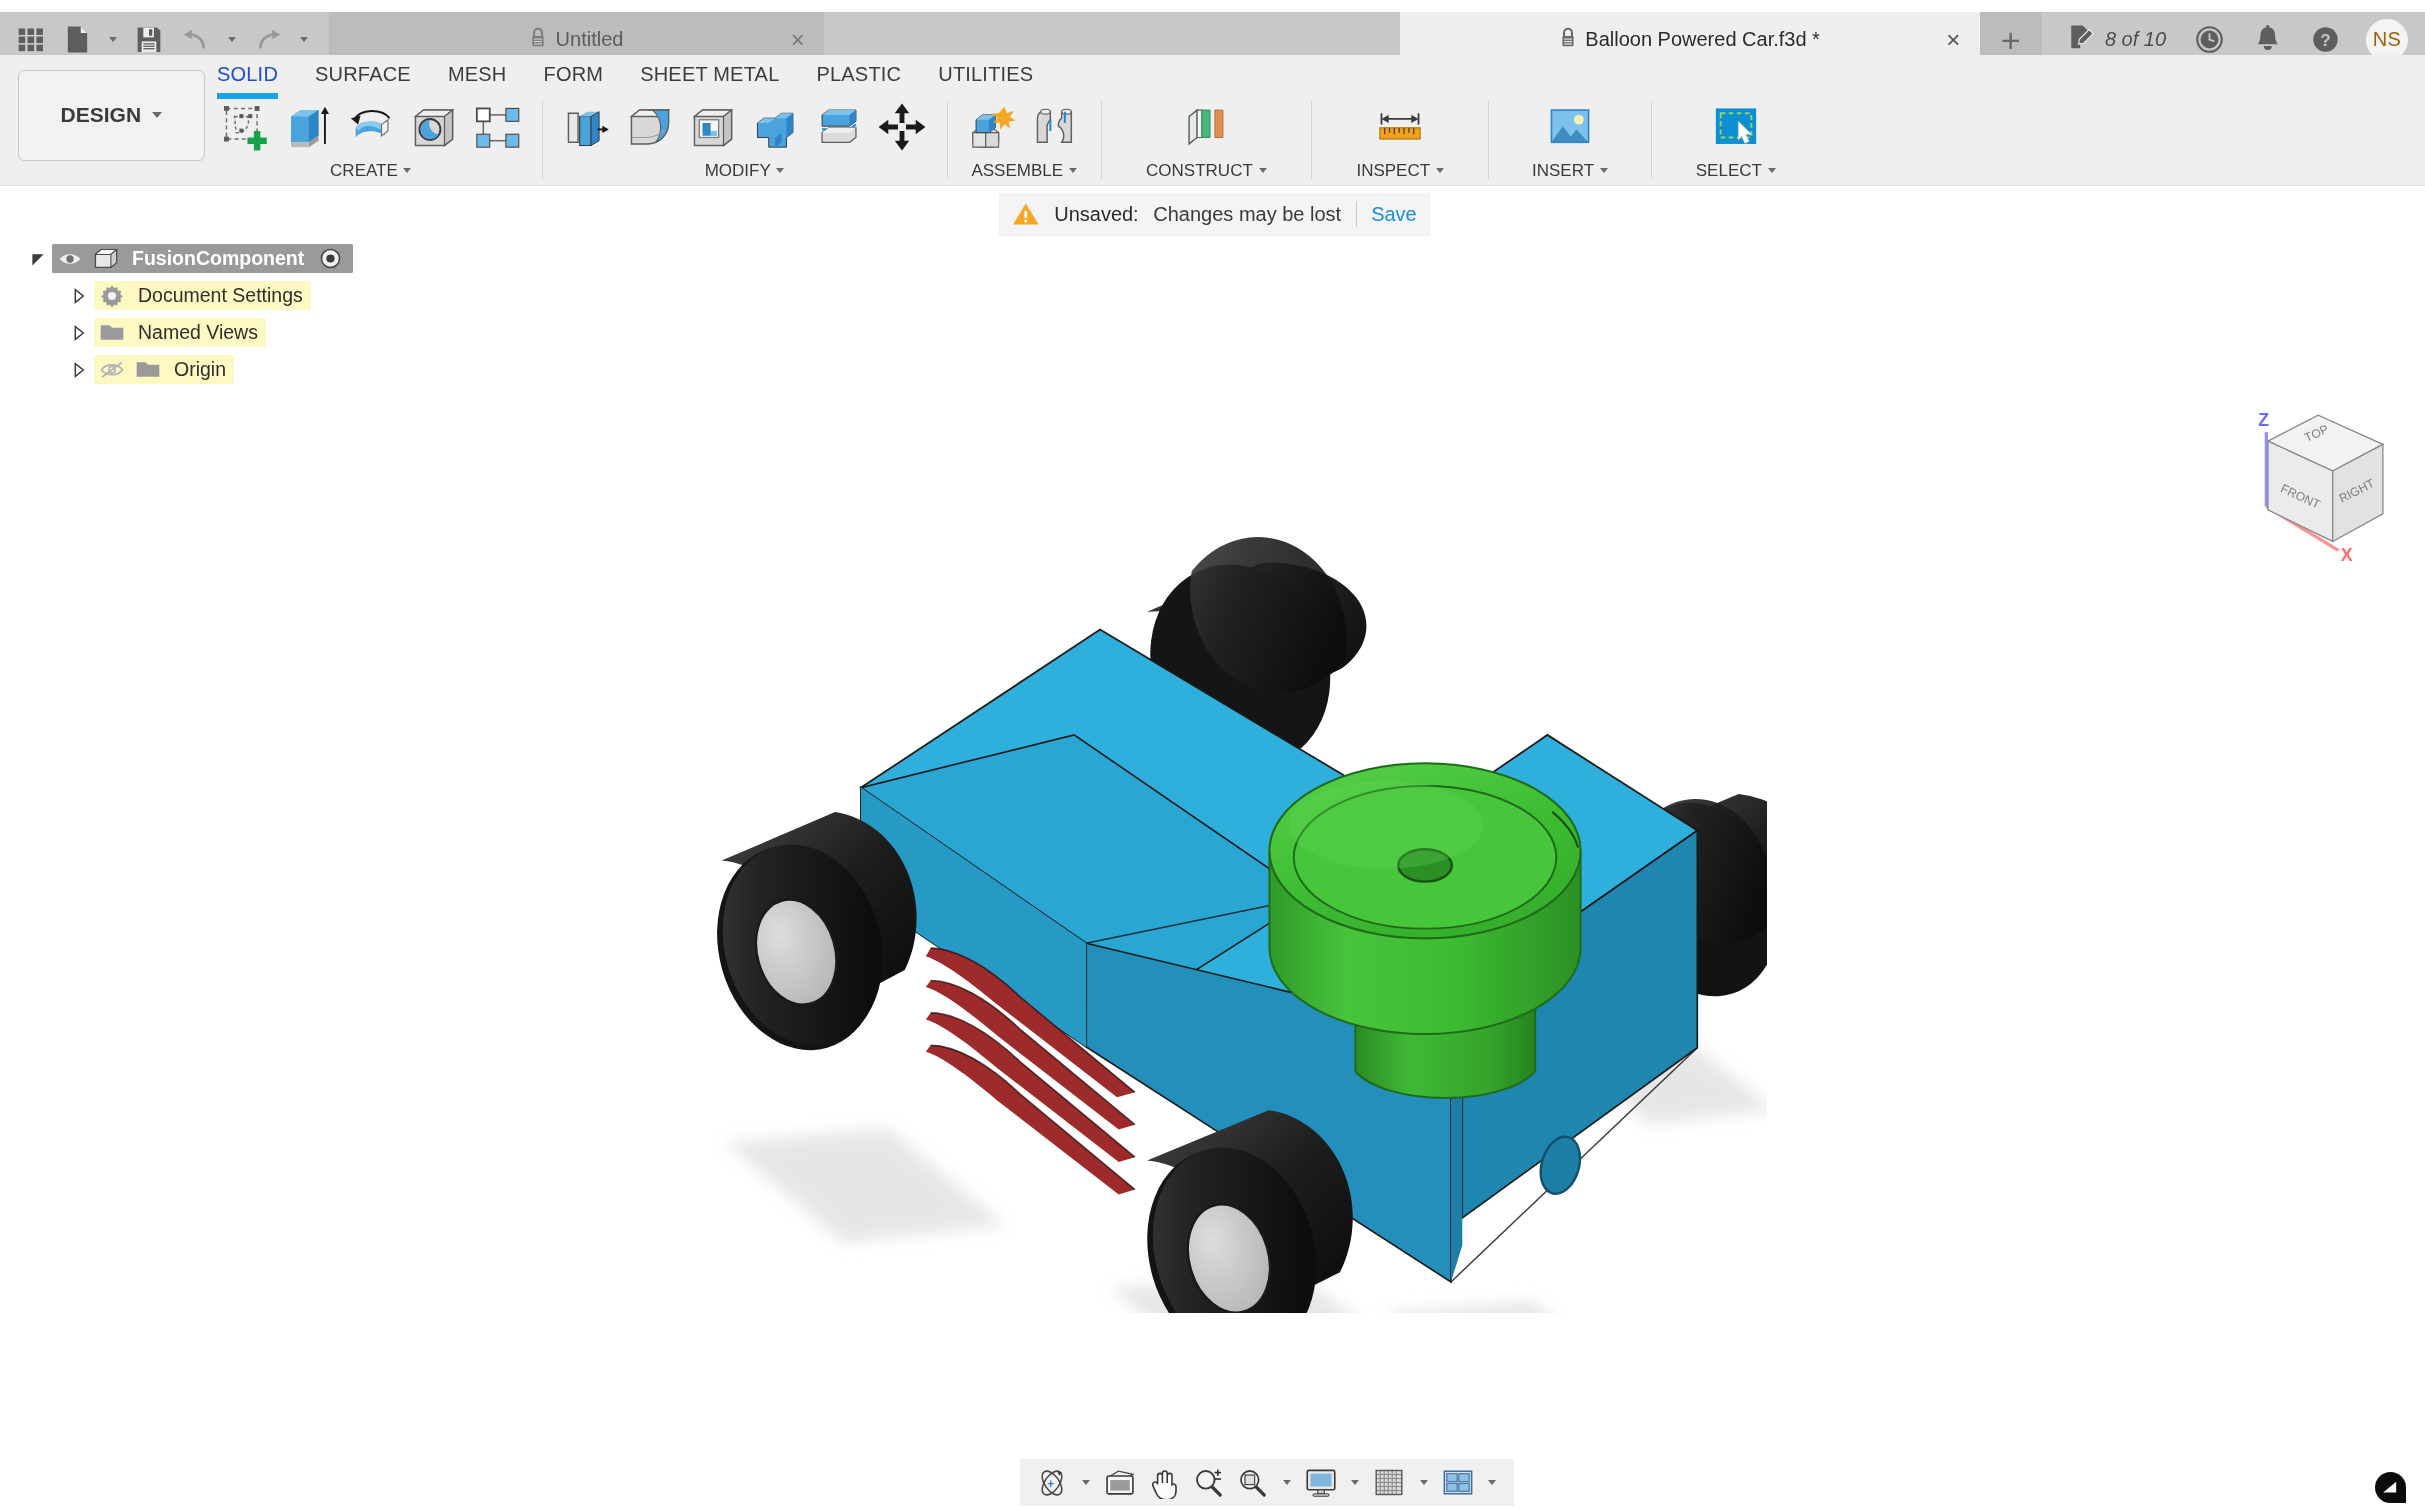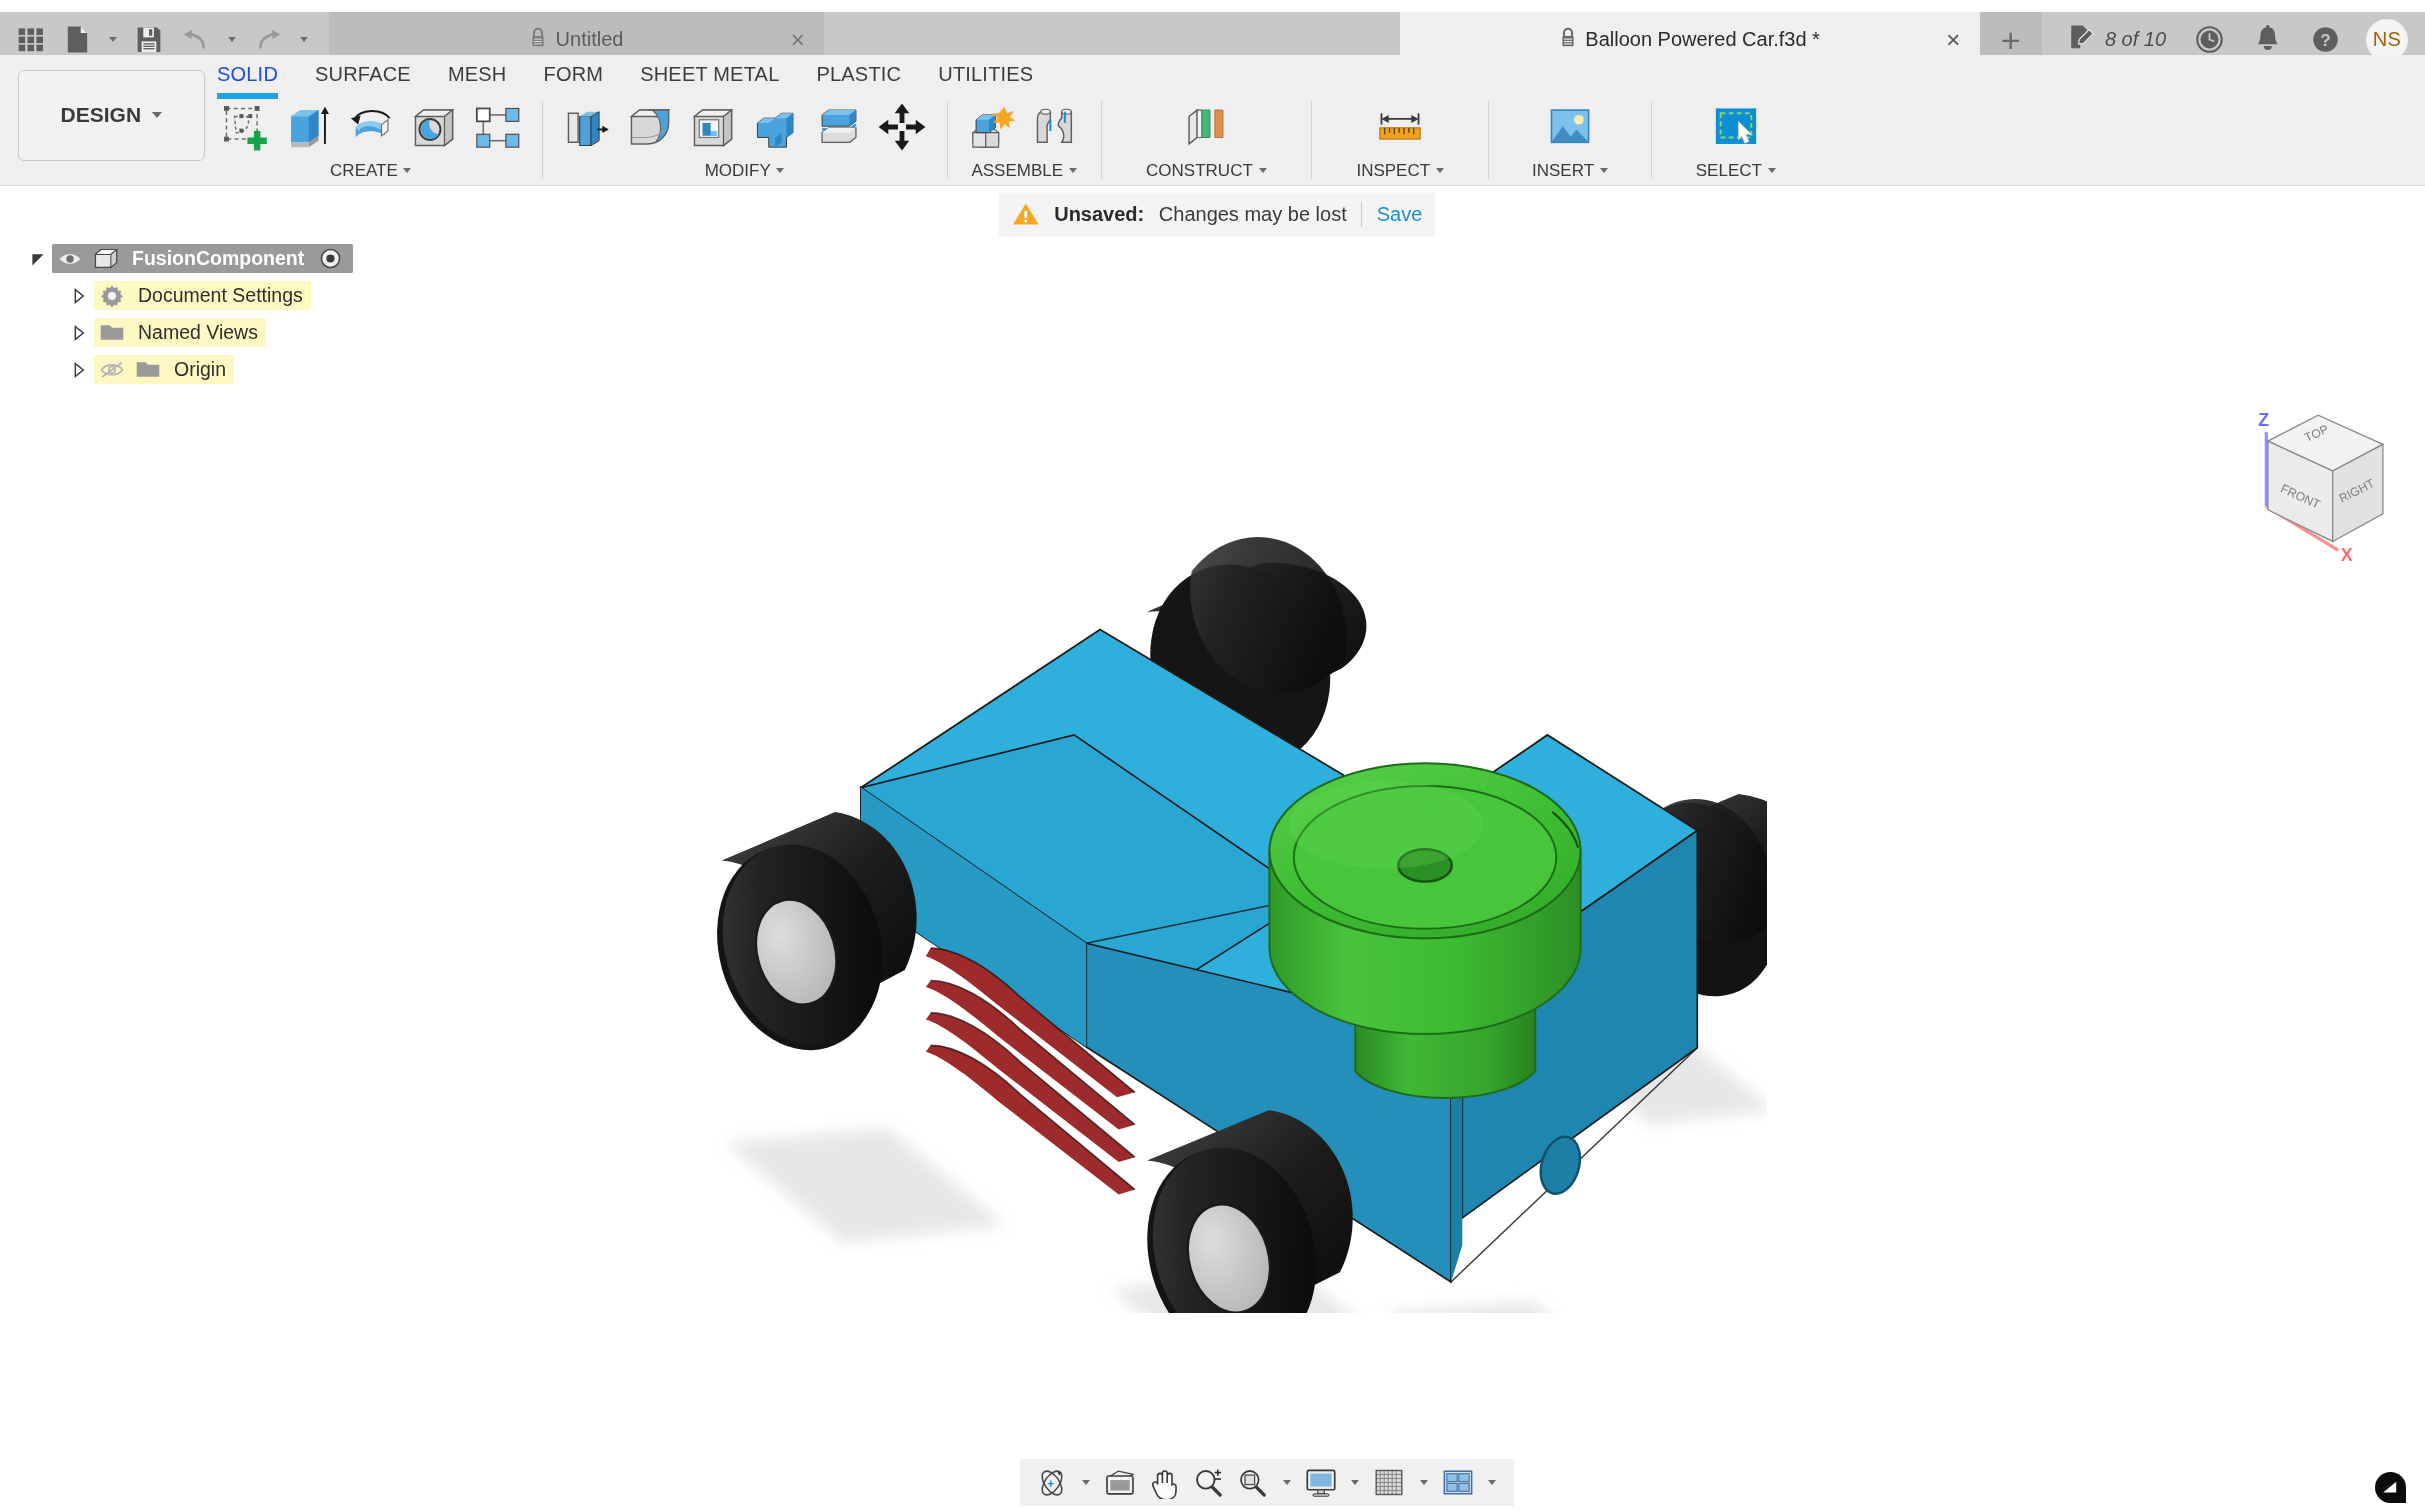--- a/index.html
+++ b/index.html
@@ -81,21 +81,21 @@
   .glabel{font-size:17px;color:#3a3a3a;display:flex;align-items:center;gap:5.7px;margin-top:1.6px;}
   .vdiv{width:0.8px;height:78px;background:#d2d2d2;margin:0 8px;align-self:center;}
 
   
   .banner{
     position:absolute;left:999px;top:193px;height:42px;background:#f4f4f4;
     display:flex;align-items:center;padding:0 13px;gap:14.6px;border-radius:1.6px;
     box-shadow:0 0.8px 1.6px rgba(0,0,0,.08);
   }
   .banner .warn{display:flex;align-items:center;}
-  .banner .b-bold{font-size:20px;font-weight:bold;color:#2a2a2a;}
+  .banner .b-bold{font-size:20px;font-weight:normal;color:#2a2a2a;}
   .banner .b-txt{font-size:20px;color:#3a3a3a;}
   .banner .b-sep{width:0.8px;height:26px;background:#c9c9c9;}
   .banner .b-save{font-size:20px;color:#1a8fd4;}
 
   
   .tree{position:absolute;left:23px;top:240px;width:405px;font-size:19.5px;color:#2f2f2f;}
   .tnode{display:flex;align-items:center;height:37px;gap:0;}
   .exp{width:29px;display:flex;align-items:center;justify-content:center;}
   .eyecell{width:36px;display:flex;align-items:center;justify-content:center;}
   .foldericon{width:36px;display:flex;align-items:center;justify-content:center;}

